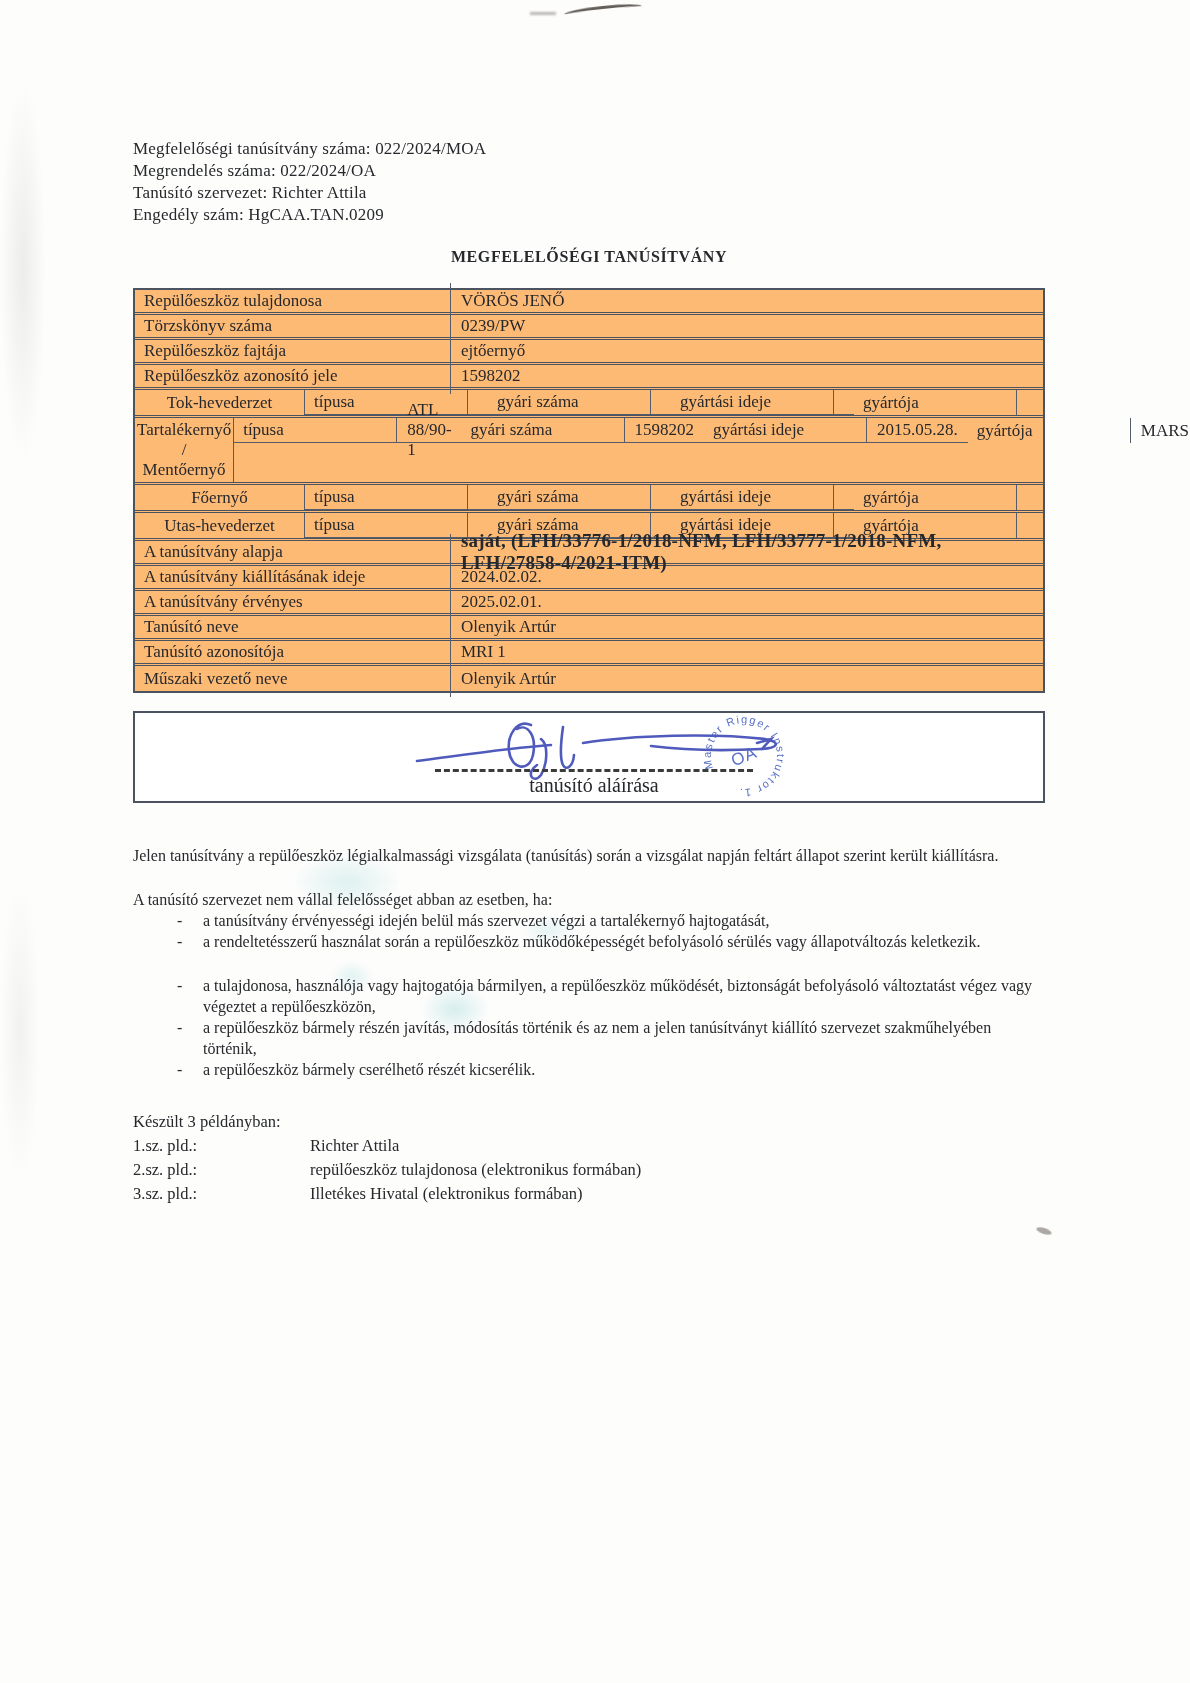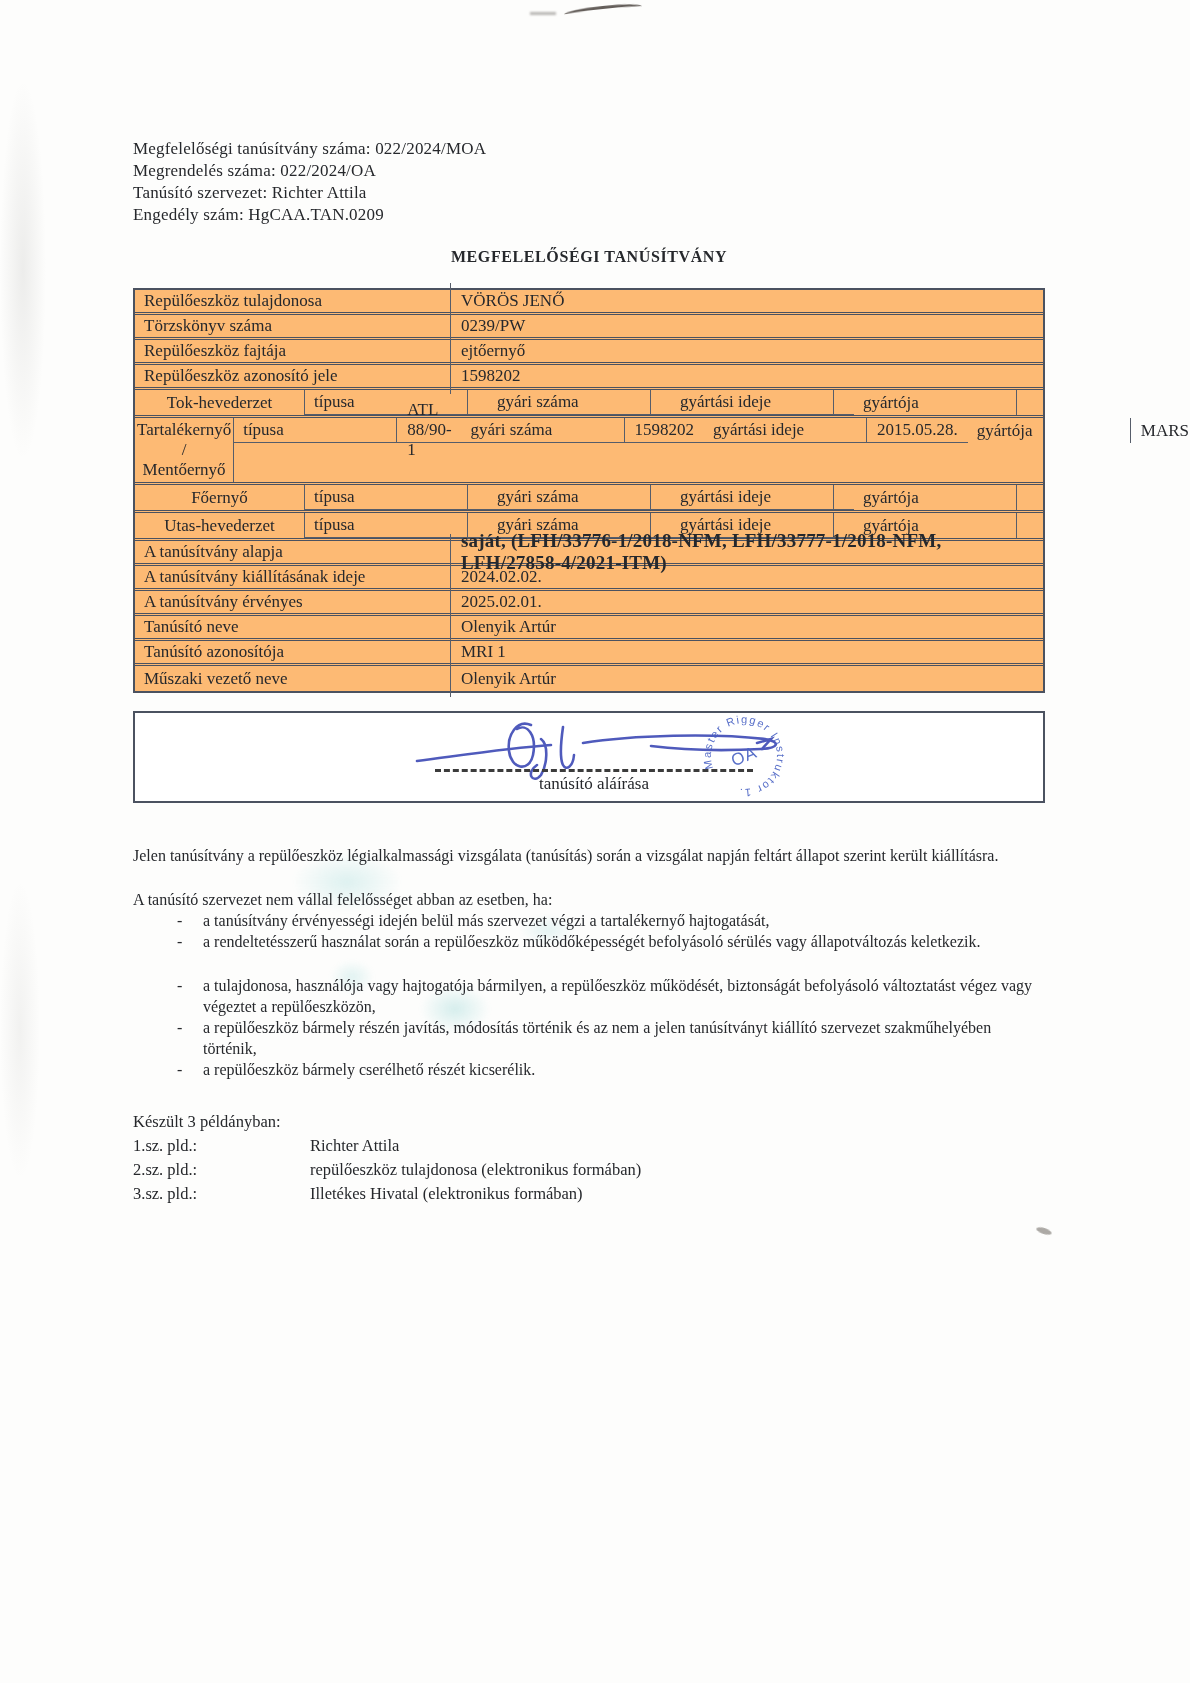--- a/index.html
+++ b/index.html
@@ -26,21 +26,21 @@
   .g-name { width:170px; display:flex; flex-direction:column; justify-content:center; align-items:center; text-align:center; font-size:17px; line-height:20px; border-right:1px solid #565d6a; padding:2px; }
   .g-rows { flex:1; display:flex; }
   .g-row { display:flex; height:25px; align-items:center; }
   .g-label { width:163px; padding:1px 9px; font-size:17px; border-right:1px solid #565d6a; height:100%; display:flex; align-items:center; }
   .g-value { flex:1; padding:1px 10px; font-size:17px; height:100%; display:flex; align-items:center; }
 
   
   .sig-box { position:relative; margin-top:18px; height:92px; border:2px solid #4b5260; background:#fff; }
   .sig-svg { position:absolute; left:278px; top:2px; }
   .sig-dashes { position:absolute; left:300px; top:56px; width:318px; border-bottom:3px dashed #3c3c3c; }
-  .sig-caption { position:absolute; left:300px; top:61px; width:318px; text-align:center; font-size:17px; }
+  .sig-caption { position:absolute; left:300px; top:61px; width:318px; text-align:center; font-size:20px; }
   .stamp { position:absolute; left:562px; top:-4px; width:94px; height:94px; transform:rotate(-22deg); opacity:.92; }
 
   
   .note-p { margin-top:42px; font-size:16px; line-height:21px; }
   .disclaimer { margin-top:23px; font-size:16px; line-height:21px; }
   .b-row { display:flex; }
   .b-dash { width:26px; margin-left:44px; text-align:left; }
   .b-text { flex:1; padding-right:4px; }
 
   

